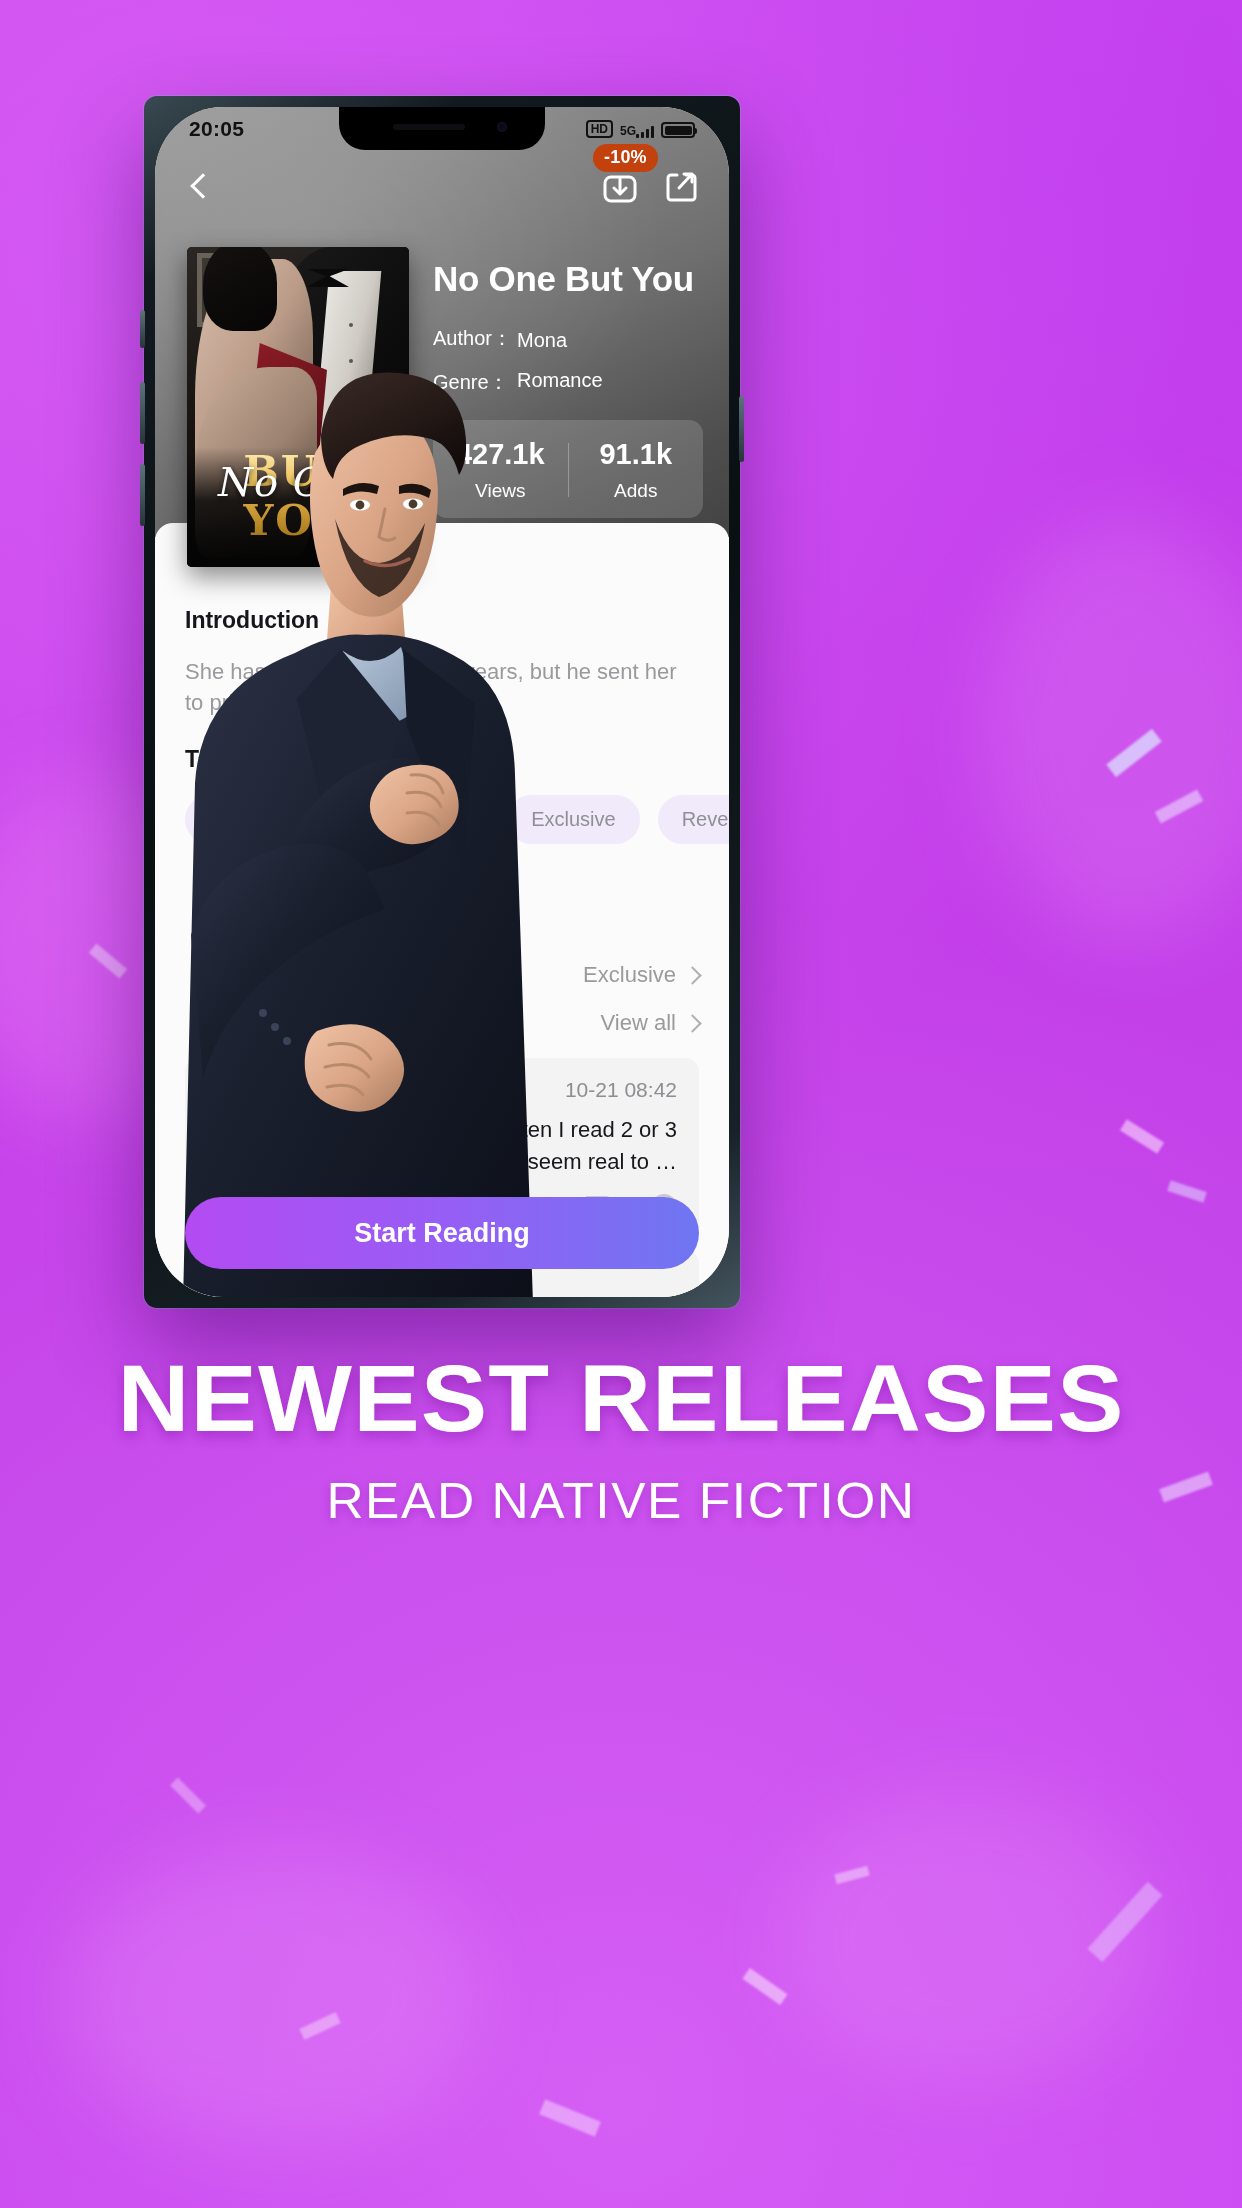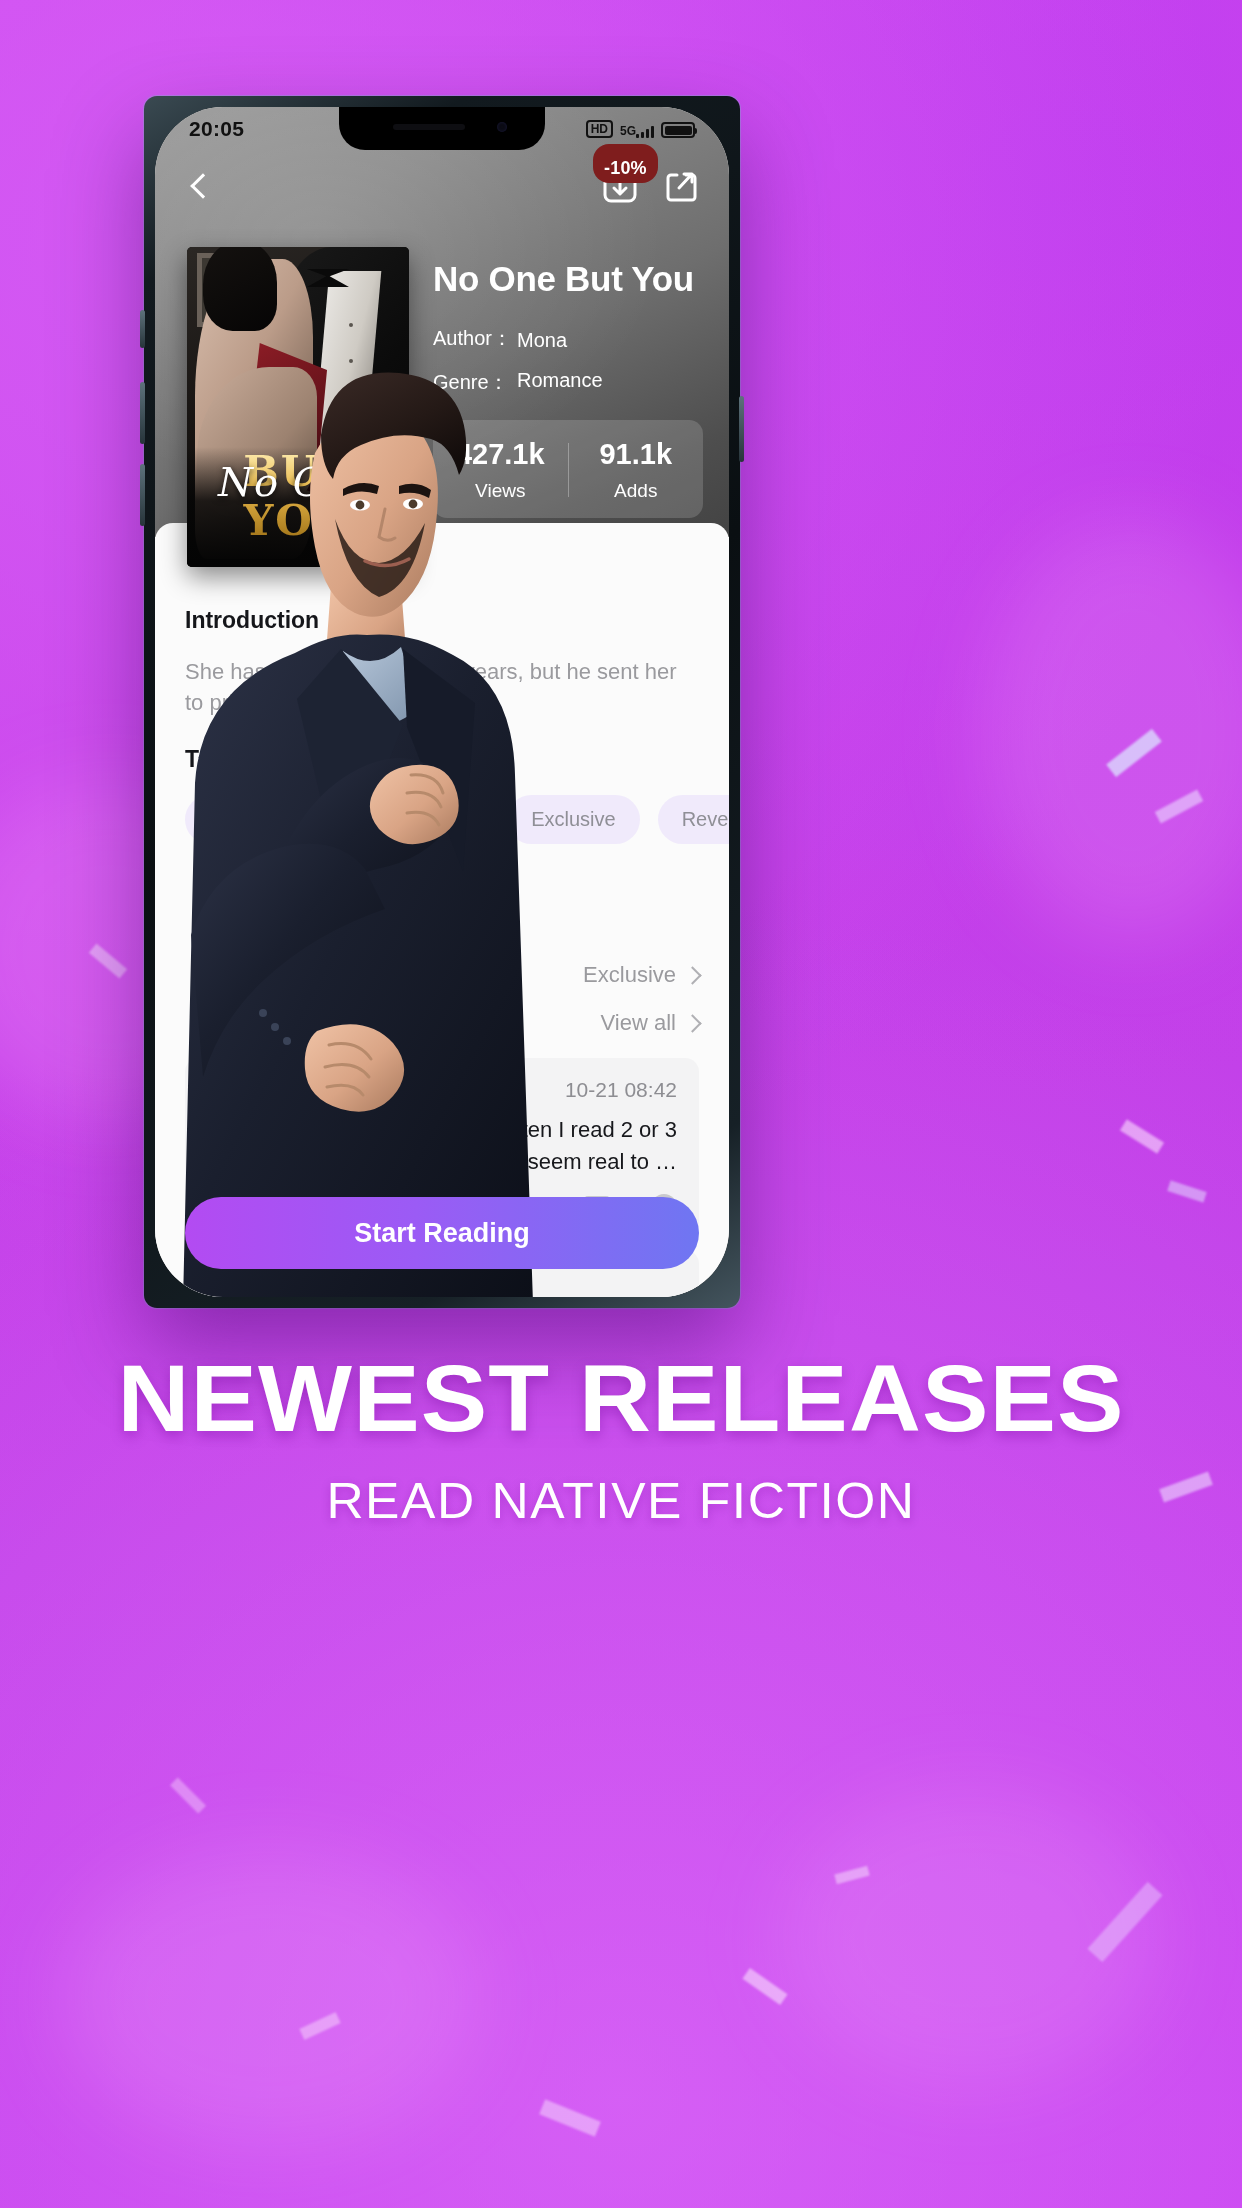--- a/index.html
+++ b/index.html
@@ -141,22 +141,22 @@
   .back-chevron::before{
     content:""; position:absolute; left:9px; top:5px; width:15px; height:15px;
     border-left:3.5px solid #fff; border-bottom:3.5px solid #fff;
     transform:rotate(45deg);
   }
   .top-actions{ display:flex; align-items:center; gap:22px; position:relative; }
   .icon-sq { width:38px; height:38px; position:relative; }
   .icon-sq svg { width:38px; height:38px; display:block; }
   .discount-badge{
     position:absolute; top:-24px; left:-8px;
-    background:#7f1d1d; color:#fff; font-size:18px; font-weight:700;
-    padding:14px 11px 4px; border-radius:16px; white-space:nowrap;
+    background:#c2410c; color:#fff; font-size:18px; font-weight:700;
+    padding:3px 11px 4px; border-radius:16px; white-space:nowrap;
     z-index:3; letter-spacing:0.2px;
   }
 
   
   .cover {
     position:absolute; left:32px; top:140px; width:222px; height:320px;
     border-radius:5px; overflow:hidden; z-index:4;
     box-shadow:0 10px 26px rgba(0,0,0,0.45);
     background:#121212;
   }

